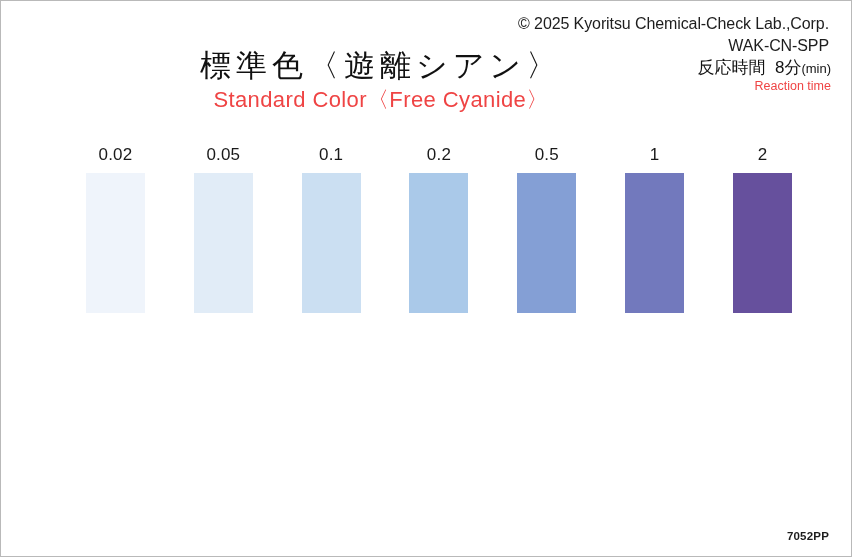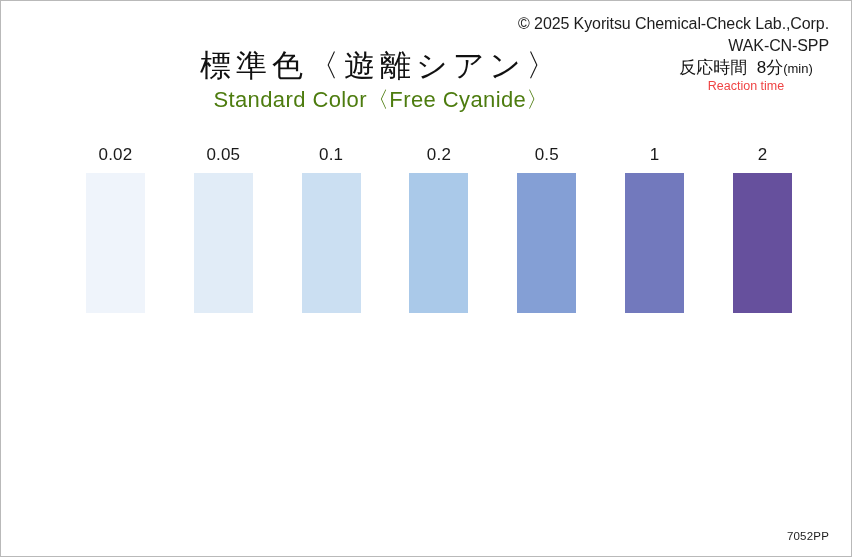--- a/index.html
+++ b/index.html
@@ -46,32 +46,32 @@
   .title-jp {
     font-size: 31px;
     color: #111111;
     letter-spacing: 5px;
     line-height: 1.2;
     white-space: nowrap;
   }
   .title-en {
     margin-top: 3px;
     font-size: 22px;
-    color: #4d7c0f;
+    color: #ef4444;
     letter-spacing: 0.4px;
     line-height: 1.2;
     white-space: nowrap;
   }
 
   
   .reaction-block {
     position: absolute;
     right: 20px;
     top: 56px;
-    text-align: center;
+    text-align: right;
     width: 170px;
   }
   .reaction-jp {
     font-size: 17px;
     color: #111111;
     white-space: nowrap;
     line-height: 1.25;
   }
   .reaction-jp .min {
     font-size: 13px;
@@ -126,20 +126,21 @@
   }
 
   
   .footer-code {
     position: absolute;
     right: 22px;
     bottom: 14px;
     font-size: 11.5px;
     color: #1d1d1d;
     letter-spacing: 0.2px;
+    font-weight: bold;
   }
 </style>
 </head>
 <body>
 
 <div id="card" style="background: rgb(255, 255, 255); border-color: rgb(185, 185, 185);">
 
   <div class="copyright">
     <div class="line">© 2025 Kyoritsu Chemical-Check Lab.,Corp.</div>
     <div class="line">WAK-CN-SPP</div>

